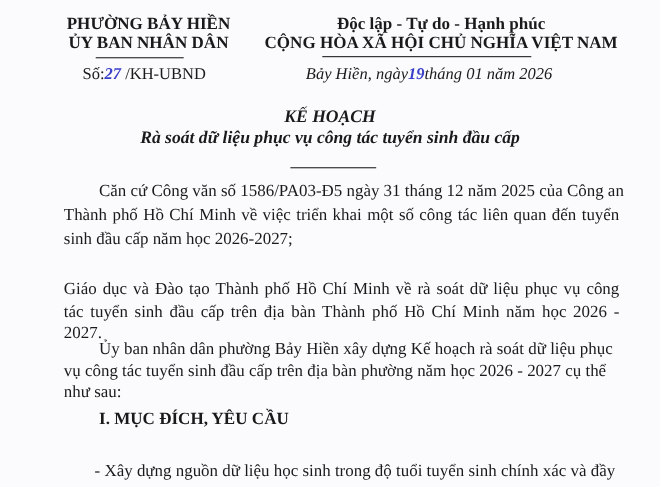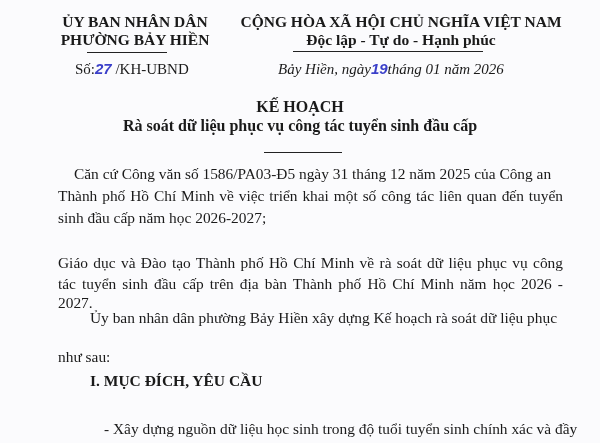--- a/index.html
+++ b/index.html
@@ -8,63 +8,64 @@
       background: #fbfbfd;
       font-family: "Liberation Serif", "DejaVu Serif", serif;
       color: #1a1a1a;
       position: relative;
     }
     .page { position: absolute; left: 0; top: 0; width: 600px; height: 443px; }
     .abs { position: absolute; white-space: nowrap; }
     .b { font-weight: bold; }
     .i { font-style: italic; }
     .center { text-align: center; }
-    .hw { color: #3a3fc9; font-family: Liberation Sans, sans-serif; font-style: italic; font-weight: bold; font-size: 15px; }
+    .hw { color: #3a3fc9; font-family: Liberation Serif, serif; font-style: italic; font-weight: bold; font-size: 15px; }
     .rule { position: absolute; height: 1px; background: #222; }
     .body-line { position: absolute; left: 58px; width: 505px; font-size: 15.4px; white-space: nowrap; }
     .justify { text-align: justify; text-align-last: justify; }
   </style>
 </head>
 <body>
 
 <div class="page">
 
   <div class="abs b" style="left:60px; top:13px; width:150px; text-align:center; font-size:15.5px; line-height:18px;">
+    <div>PHƯỜNG BẢY HIỀN</div>
     <div>ỦY BAN NHÂN DÂN</div>
-    <div>PHƯỜNG BẢY HIỀN</div>
   </div>
   <div class="rule" style="left:87px; top:52px; width:80px;"></div>
   <div class="abs" style="left:75px; top:60px; font-size:15px;">
     <span>Số:</span><span class="hw">27</span>
     <span>/KH-UBND</span>
   </div>
 
   <div class="abs b" style="left:236px; top:13px; width:330px; text-align:center; font-size:15.5px; line-height:18px;">
+    <div>Độc lập - Tự do - Hạnh phúc</div>
     <div>CỘNG HÒA XÃ HỘI CHỦ NGHĨA VIỆT NAM</div>
-    <div>Độc lập - Tự do - Hạnh phúc</div>
   </div>
   <div class="rule" style="left:293px; top:51px; width:190px;"></div>
   <div class="abs i" style="left:278px; top:60px; font-size:15px;text-align:center;">
     <span>Bảy Hiền, ngày</span><span class="hw">19</span><span>tháng 01 năm 2026</span>
   </div>
 
-  <div class="abs b center" style="left:0; top:97px; width:600px; font-size:16px; line-height:19px;">
+  <div class="abs b center" style="left:0; top:97px; width:600px; font-size:16px; line-height:19px;font-style:italic;">
     <div>KẾ HOẠCH</div>
     <div>Rà soát dữ liệu phục vụ công tác tuyển sinh đầu cấp</div>
   </div>
   <div class="rule" style="left:264px; top:152px; width:78px;"></div>
 
-  <div class="body-line" style="top:165px; left:74px; width:473px; text-align:justify;">Căn cứ Công văn số 1586/PA03-Đ5 ngày 31 tháng 12 năm 2025 của Công an</div>
+  <div class="body-line" style="top:165px; left:90px; width:473px; text-align:justify;">Căn cứ Công văn số 1586/PA03-Đ5 ngày 31 tháng 12 năm 2025 của Công an</div>
   <div class="body-line justify" style="top:187px;">Thành phố Hồ Chí Minh về việc triển khai một số công tác liên quan đến tuyển</div>
   <div class="body-line" style="top:209px;">sinh đầu cấp năm học 2026-2027;</div>
 
   <div class="body-line justify" style="top: 254px;">Giáo dục và Đào tạo Thành phố Hồ Chí Minh về rà soát dữ liệu phục vụ công</div>
   <div class="body-line justify" style="top: 275px;">tác tuyển sinh đầu cấp trên địa bàn Thành phố Hồ Chí Minh năm học 2026 -</div>
   <div class="body-line" style="top: 294px; display: block;">2027.</div>
 
   <div class="body-line" style="top: 309px; left: 90px; width: 473px; font-family: Liberation Serif, serif;">Ủy ban nhân dân phường Bảy Hiền xây dựng Kế hoạch rà soát dữ liệu phục</div>
+  <div class="body-line" style="top: 329px;">vụ công tác tuyển sinh đầu cấp trên địa bàn phường năm học 2026 - 2027 cụ thể</div>
   <div class="body-line" style="top: 348px; display: block;">như sau:</div>
 
   <div class="abs b" style="left: 90px; top: 372px; font-size: 15.5px;">I. MỤC ĐÍCH, YÊU CẦU</div>
 
-  <div class="abs" style="left: 104px; top: 420px; font-size: 15.4px;">- Xây dựng nguồn dữ liệu học sinh trong độ tuổi tuyển sinh chính xác và đầy</div>
+  <div class="abs" style="left: 86px; top: 420px; font-size: 15.4px;">- Xây dựng nguồn dữ liệu học sinh trong độ tuổi tuyển sinh chính xác và đầy</div>
 
 </div>
 
 </body></html>

